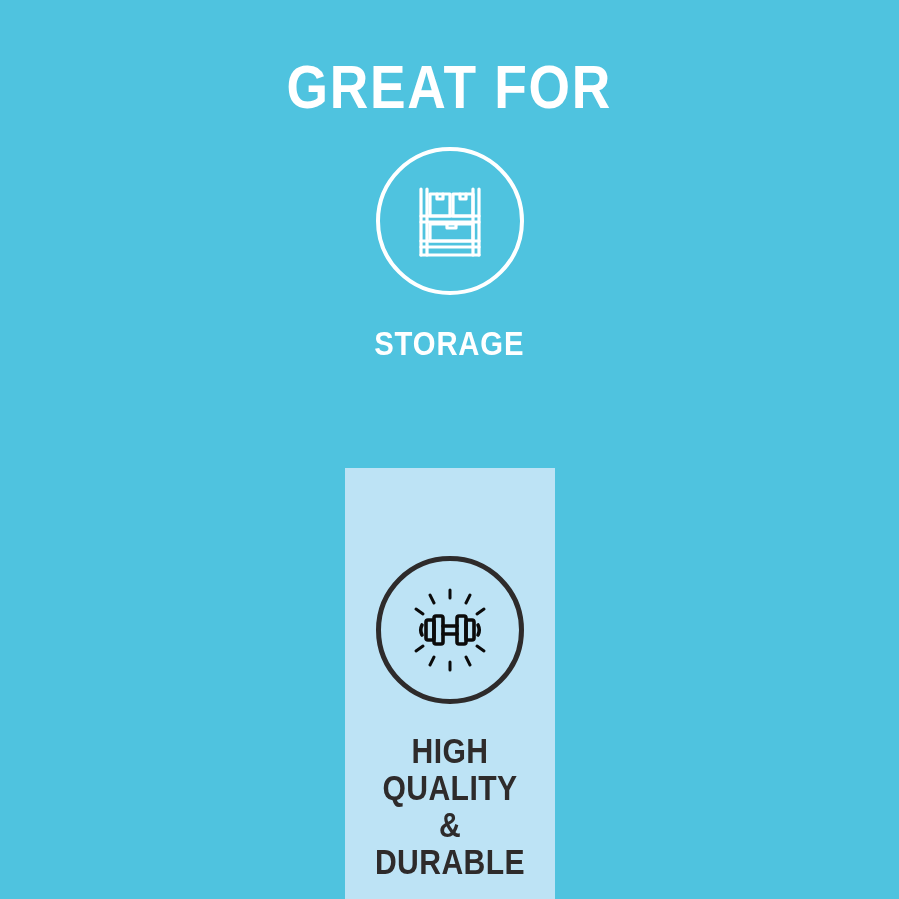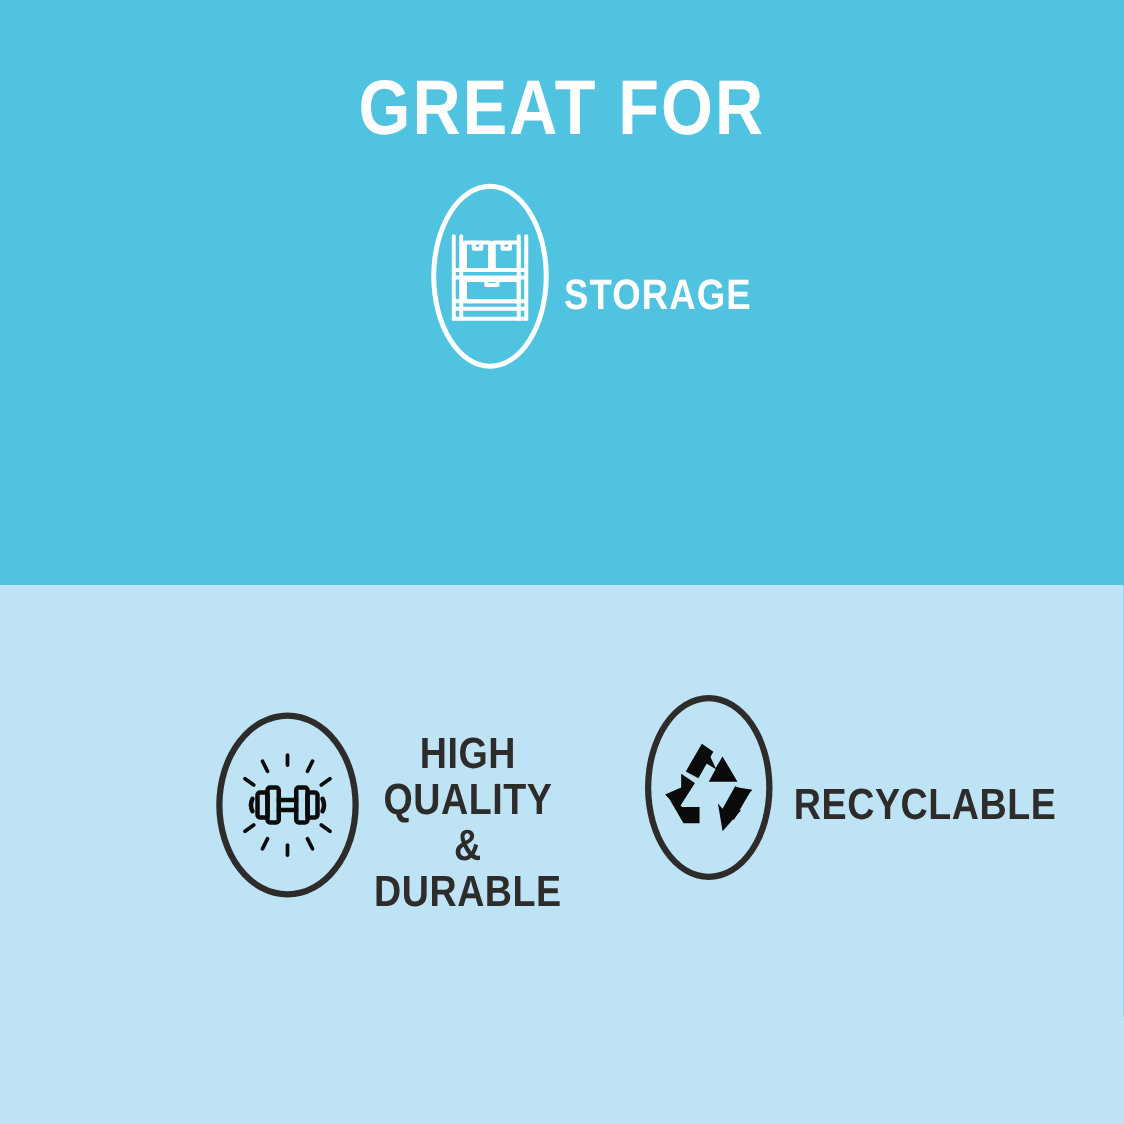--- a/index.html
+++ b/index.html
@@ -12,20 +12,21 @@
     font-family: "Liberation Sans", sans-serif;
     overflow: hidden;
     background: #4fc3df;
   }
   .infographic {
     position: relative;
     width: 899px;
     height: 899px;
     display: flex;
     flex-direction: column;
+    align-items: center;
   }
 
   
   .panel-top {
     background: #4fc3df;
     height: 468px;
     position: relative;
     flex: none;
   }
   .headline {
@@ -59,21 +60,21 @@
     padding-top: 29px;
     gap: 137px;
   }
   .row-bottom {
     padding-top: 88px;
     gap: 133px;
   }
   .feature {
     width: 210px;
     display: flex;
-    flex-direction: row;
+    flex-direction: column;
     align-items: center;
   }
 
   .circle {
     width: 148px;
     height: 148px;
     border-radius: 50%;
     display: flex;
     align-items: center;
     justify-content: center;
@@ -179,36 +180,18 @@
                 <path d="M18 31 L25 36"></path>
                 <path d="M32 17 L36 25"></path>
               </g>
             </svg>
           </span>
         </div>
         <div class="label label-dark">HIGH QUALITY
 &amp; DURABLE</div>
       </div>
 
-      <div class="feature">
-        <div class="circle circle-dark">
-          <span>
-            <svg width="92" height="92" viewBox="0 0 100 100" fill="#0b0b0b">
-
-              <path d="M47 14 L41 25 L56 34 L50 45 L75 45 L62 23 L56 33 Z"></path>
-              <path d="M44 12 L30 36 L41 42 L54 19 Z"></path>
-
-              <path d="M88 52 L75 50 L67 64 L78 70 L62 88 L58 64 L67 74 Z"></path>
-              <path d="M86 54 L72 78 L60 72 L73 49 Z"></path>
-
-              <path d="M12 56 L26 50 L26 38 L38 46 L24 68 L12 56 Z"></path>
-              <path d="M14 57 L28 81 L42 81 L42 67 L27 67 Z"></path>
-            </svg>
-          </span>
-        </div>
-        <div class="label label-dark">RECYCLABLE</div>
-      </div>
 
 
     </div>
   </div>
 
 </div>
 
 </body></html>

